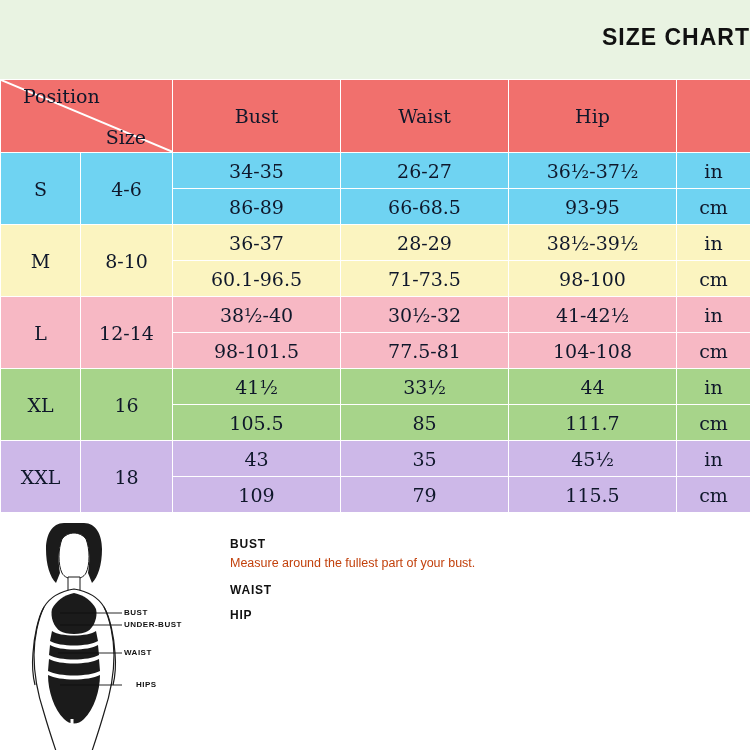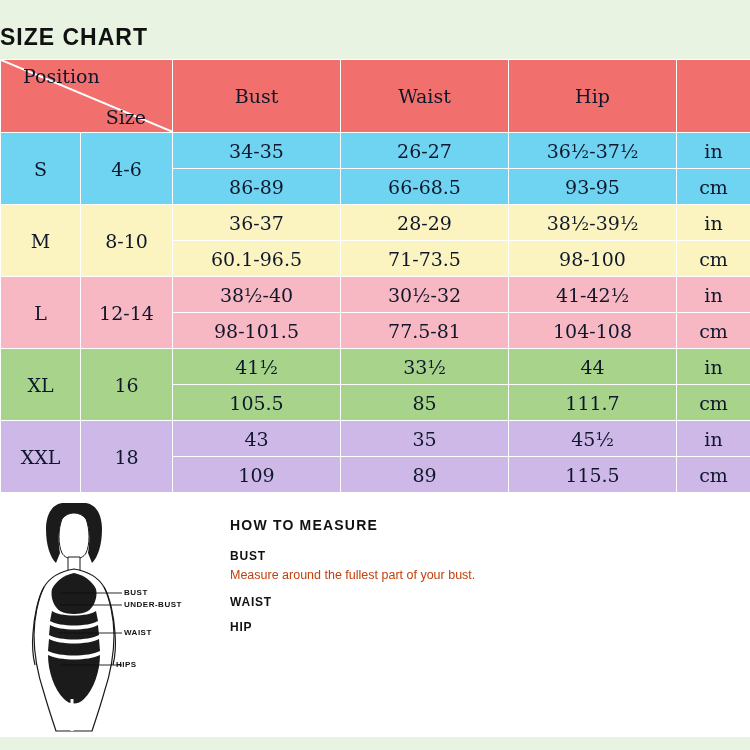--- a/index.html
+++ b/index.html
@@ -10,28 +10,28 @@
     font-family: "Liberation Sans", sans-serif;
   }
   #page {
     position: relative;
     width: 750px; height: 750px;
     background: #e9f3e2;
     overflow: hidden;
   }
   
   .title {
-    text-align: left;
+    text-align: right;
     font-size: 23px;
     font-weight: bold;
     letter-spacing: 1px;
     color: #111;
     padding-top: 24px;
     padding-bottom: 16px;
-    height: 59px;
+    height: 79px;
     border-radius: 6px;
   }
   
   .chart-wrap {
     width: 750px;
     height: 434px;
     background: #ffffff;
   }
   table.size-chart {
     border-collapse: collapse;
@@ -228,21 +228,21 @@
         <tr class="r-xxl">
           <td class="size-cell" rowspan="2">XXL</td>
           <td class="size-cell" rowspan="2">18</td>
           <td class="num-cell">43</td>
           <td class="num-cell">35</td>
           <td class="num-cell">45½</td>
           <td class="unit">in</td>
         </tr>
         <tr class="r-xxl">
           <td class="num-cell">109</td>
-          <td class="num-cell">89</td>
+          <td class="num-cell">79</td>
           <td class="num-cell">115.5</td>
           <td class="unit">cm</td>
         </tr>
       </tbody>
     </table>
   </div>
 
   <div class="bottom">
 
     <div class="figure-box">
@@ -270,25 +270,24 @@
         <path d="M104 94 C110 104 114 124 115 140 C116 152 115 164 113 172" stroke="#1b1b1b" stroke-width="1.2" fill="none"></path>
 
         <line x1="60" y1="100" x2="122" y2="100" stroke="#111" stroke-width="0.9"></line>
         <line x1="60" y1="112" x2="122" y2="112" stroke="#111" stroke-width="0.9"></line>
         <line x1="58" y1="140" x2="122" y2="140" stroke="#111" stroke-width="0.9"></line>
         <line x1="60" y1="172" x2="122" y2="172" stroke="#111" stroke-width="0.9"></line>
       </svg>
       <span class="callout" style="left:124px; top:95px;">BUST</span>
       <span class="callout" style="left:124px; top:107px;">UNDER-BUST</span>
       <span class="callout" style="left:124px; top:135px;">WAIST</span>
-      <span class="callout" style="left:116px; top:167px;">HIPS</span>
+      <span class="callout" style="left:136px; top:167px;">HIPS</span>
     </div>
 
     <div class="measure-box">
-      <div class="measure-title">HOW TO MEASURE</div>
 
       <div class="m-item">
         <div class="m-label">BUST</div>
         <div class="m-text">Measure around the fullest part of your bust.</div>
       </div>
 
       <div class="m-item">
         <div class="m-label">WAIST</div>
       </div>
 

